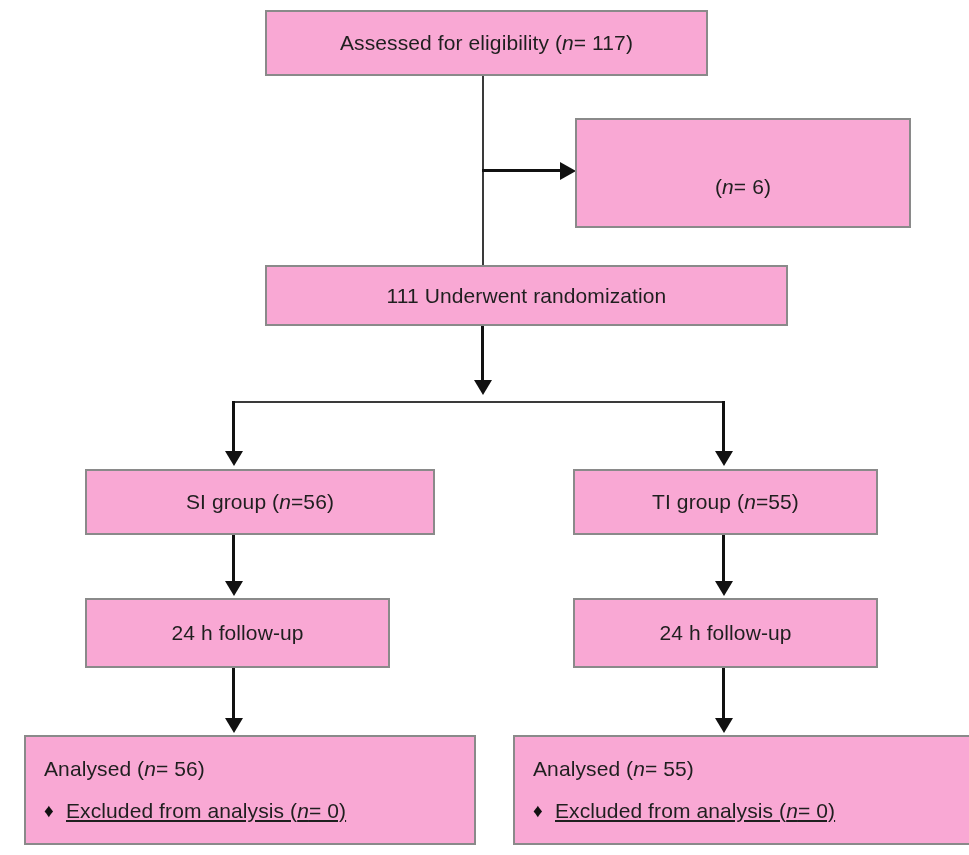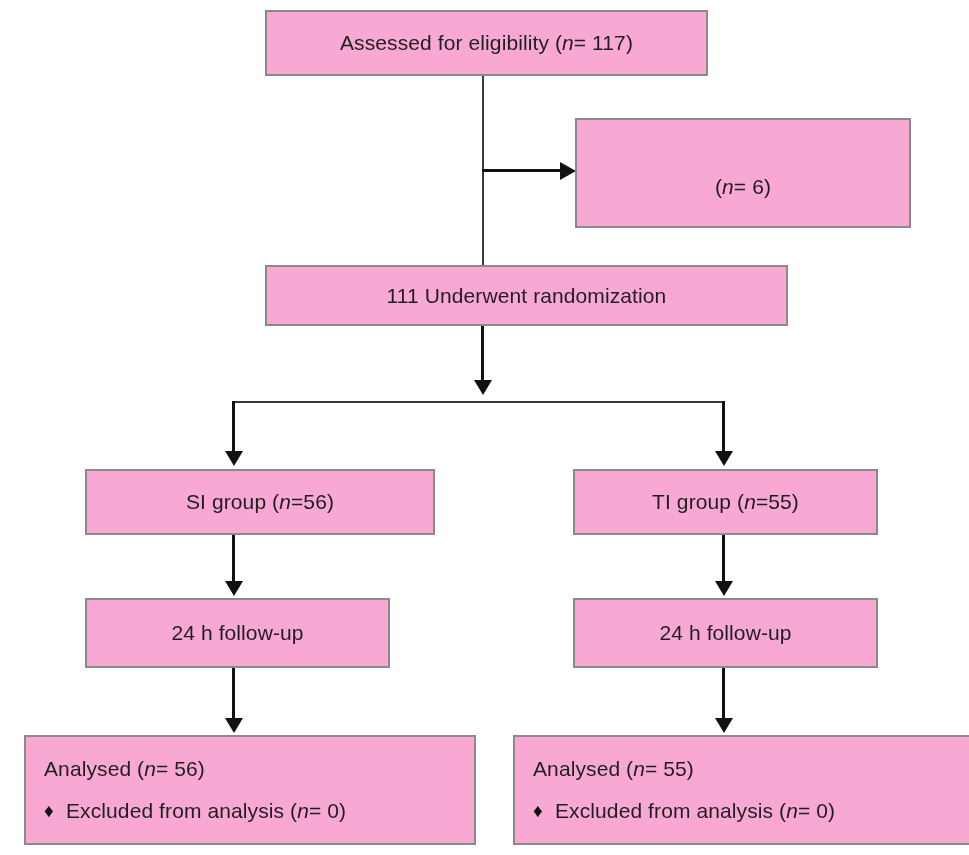--- a/index.html
+++ b/index.html
@@ -40,20 +40,21 @@
     padding: 18px 0 0 18px;
   }
   .outcome-lines { display: block; }
   .outcome-line {
     display: block;
     white-space: nowrap;
     margin-bottom: 14px;
   }
   .outcome-line.bulleted {
     padding-left: 0;
+    text-decoration: underline;
   }
   .bullet {
     display: inline-block;
     width: 22px;
     font-size: 19px;
     color: #111111;
     transform: translateY(-1px);
   }
   i.n { font-style: italic; }
 

